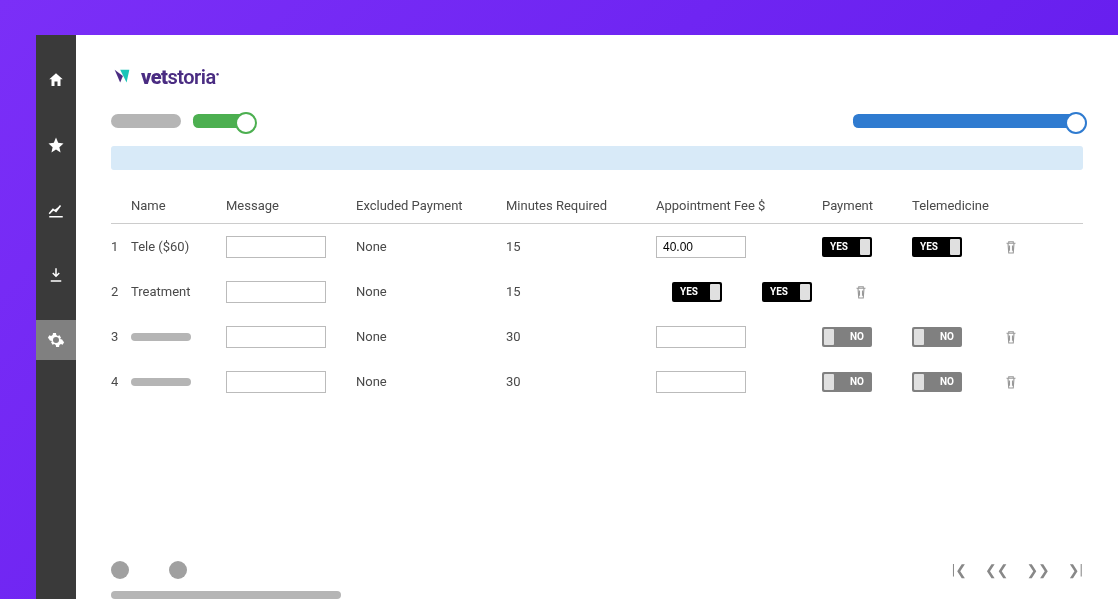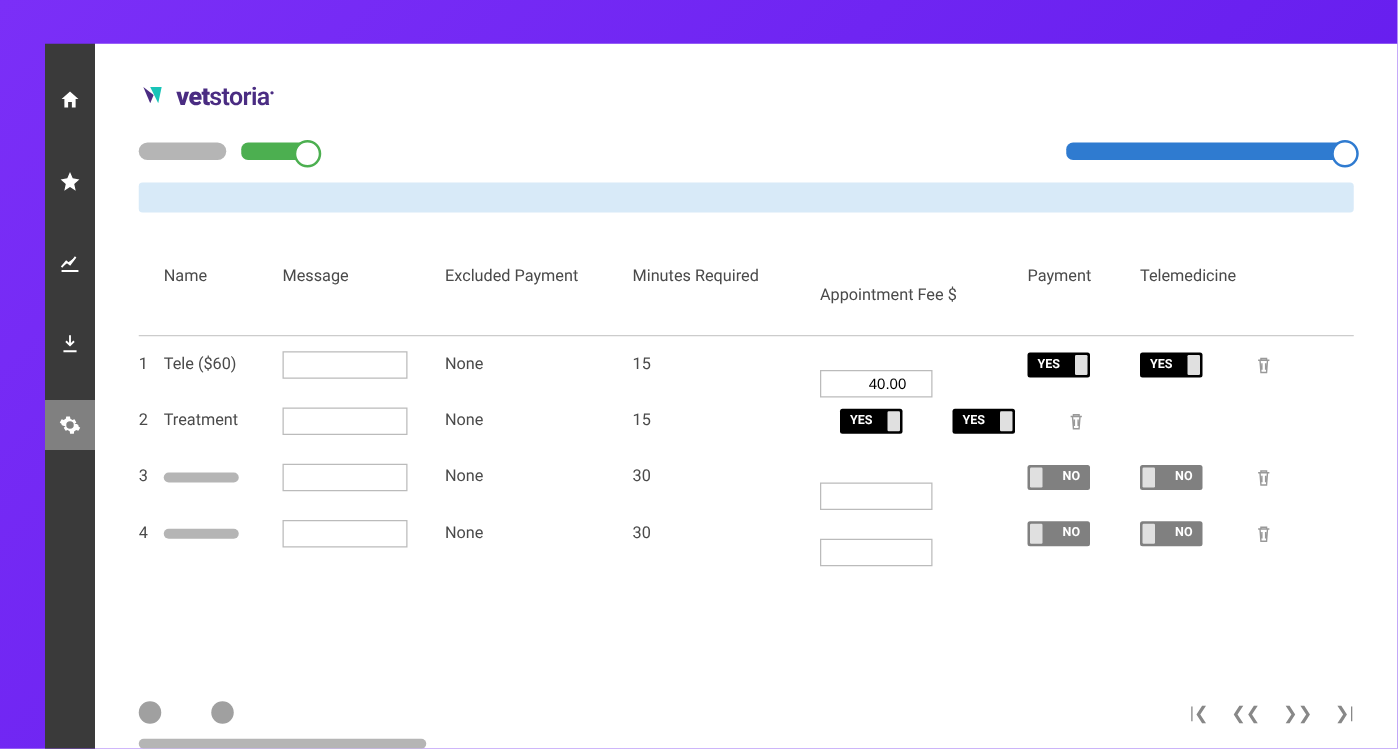--- a/index.html
+++ b/index.html
@@ -17,33 +17,33 @@
 .logo-dot { font-size: 6px; color: #4a2c82; vertical-align: super; }
 .bars-row { display: flex; align-items: center; gap: 12px; margin-bottom: 18px; }
 .pill { height: 14px; border-radius: 7px; }
 .pill-gray { width: 70px; background: #b5b5b5; }
 .pill-green { width: 60px; background: #4caf50; position: relative; border-radius: 7px 9px 9px 7px; }
 .pill-green::after { content: ""; position: absolute; right: -4px; top: -2px; width: 18px; height: 18px; border: 2px solid #4caf50; background: #fff; border-radius: 50%; }
 .pill-blue { width: 230px; background: #2f7bd0; margin-left: auto; position: relative; border-radius: 7px 9px 9px 7px; }
 .pill-blue::after { content: ""; position: absolute; right: -4px; top: -2px; width: 18px; height: 18px; border: 2px solid #2f7bd0; background: #fff; border-radius: 50%; }
 .band { height: 24px; background: #d8eaf8; border-radius: 3px; margin-bottom: 28px; }
 .table { width: 100%; }
-.thead { display: flex; align-items: center; padding-bottom: 24px; border-bottom: 1px solid #ccc; font-size: 13px; color: #4a4a4a; }
+.thead { display: flex; align-items: center; padding-bottom: 10px; border-bottom: 1px solid #ccc; font-size: 13px; color: #4a4a4a; }
 .col-idx { width: 20px; }
 .col-name { width: 95px; }
 .col-msg { width: 130px; }
 .col-excl { width: 150px; }
 .col-min { width: 150px; }
-.col-fee { width: 150px; margin-top: 31px; }
+.col-fee { width: 150px; }
 .col-pay { width: 90px; margin-left: 16px; }
 .col-tele { width: 90px; }
 .col-del { width: 40px; text-align: center; }
 .trow { display: flex; align-items: center; height: 45px; font-size: 13px; color: #4a4a4a; }
 .msg-input { width: 100px; height: 22px; border: 1px solid #bbb; background: #fff; }
-.fee-input { width: 90px; height: 22px; border: 1px solid #bbb; background: #fff; font-size: 12px; padding: 0 20px; text-align: right; }
+.fee-input { width: 90px; height: 22px; border: 1px solid #bbb; background: #fff; font-size: 12px; padding: 0 6px; }
 .name-placeholder { width: 60px; height: 8px; background: #b5b5b5; border-radius: 4px; }
 .toggle { width: 50px; height: 20px; border-radius: 2px; display: flex; align-items: center; font-size: 10px; font-weight: 700; color: #fff; position: relative; cursor: pointer; padding-left: 32px; }
 .toggle-yes { background: #000000; justify-content: flex-start; padding-left: 8px; }
 .toggle-yes::after { content: ""; position: absolute; right: 2px; top: 2px; width: 10px; height: 16px; background: #e0e0e0; border-radius: 1px; }
 .toggle-no { background: #808080; justify-content: flex-end; padding-right: 8px; }
 .toggle-no::before { content: ""; position: absolute; left: 2px; top: 2px; width: 10px; height: 16px; background: #e0e0e0; border-radius: 1px; }
 .trash { width: 18px; height: 20px; cursor: pointer; }
 .trash svg { width: 100%; height: 100%; fill: none; stroke: #999; stroke-width: 1.5; }
 .footer { position: absolute; bottom: 20px; left: 35px; right: 35px; display: flex; align-items: center; gap: 40px; }
 .dot { width: 18px; height: 18px; background: #a0a0a0; border-radius: 50%; }

